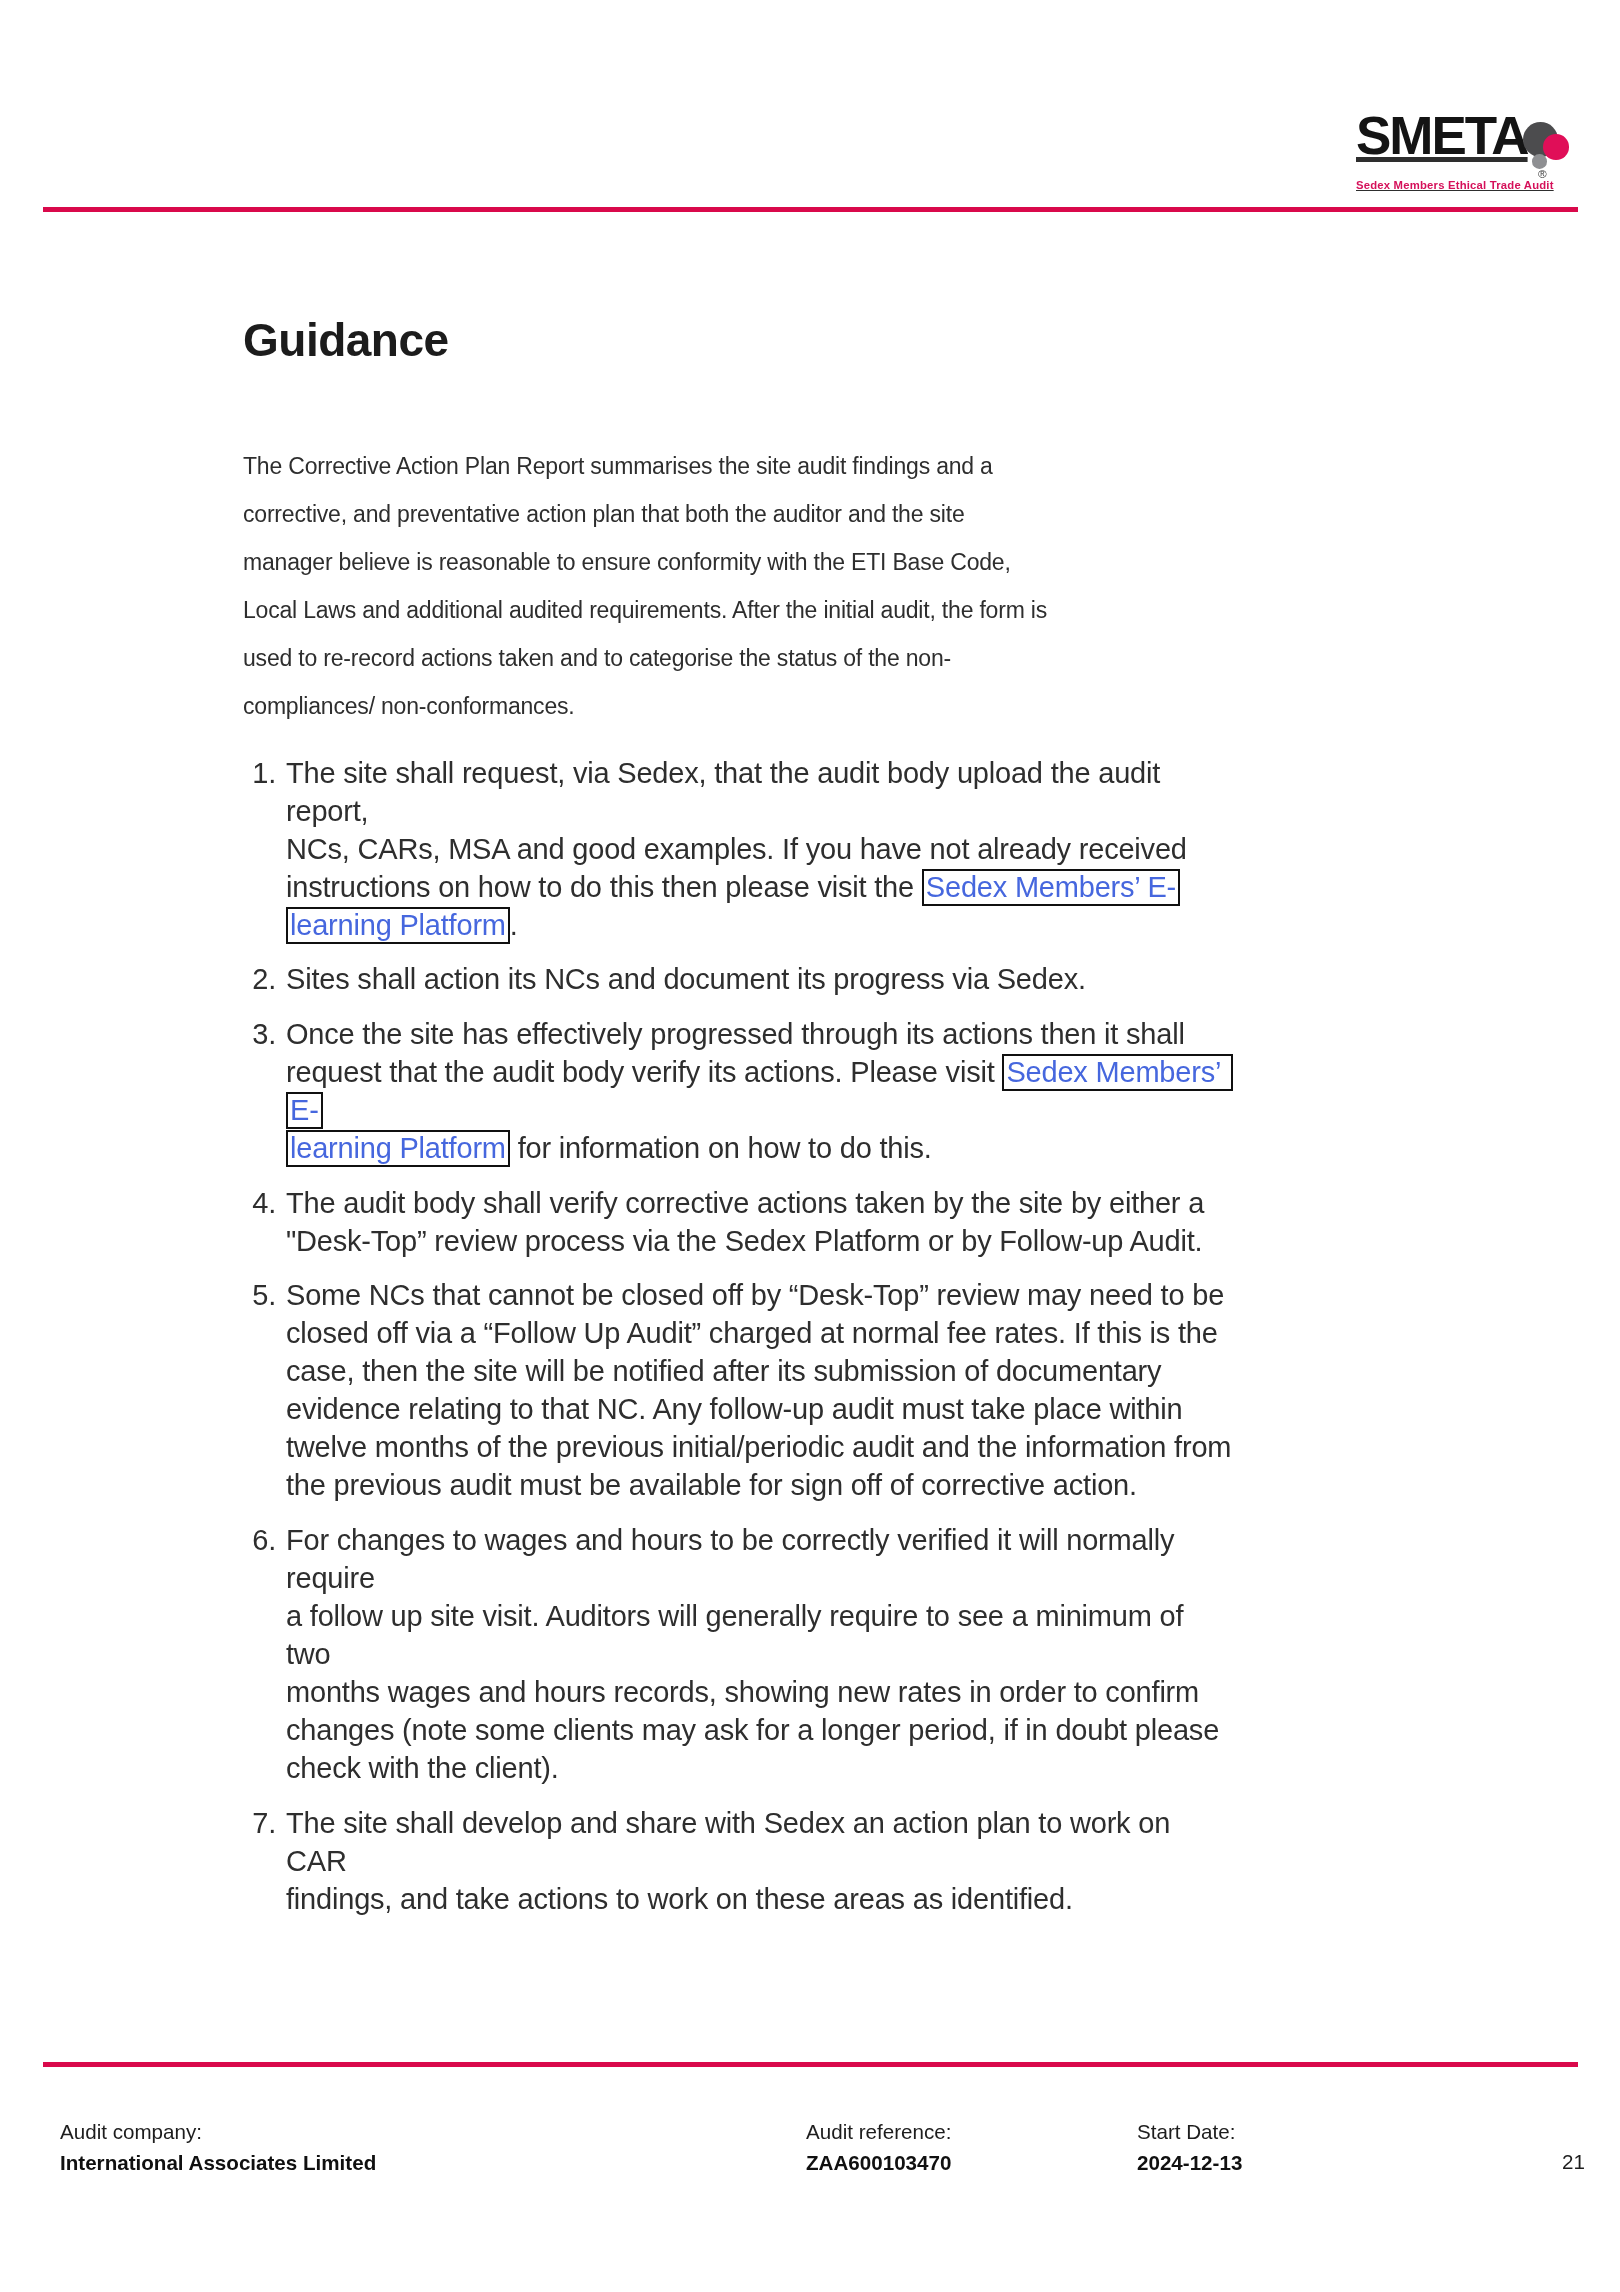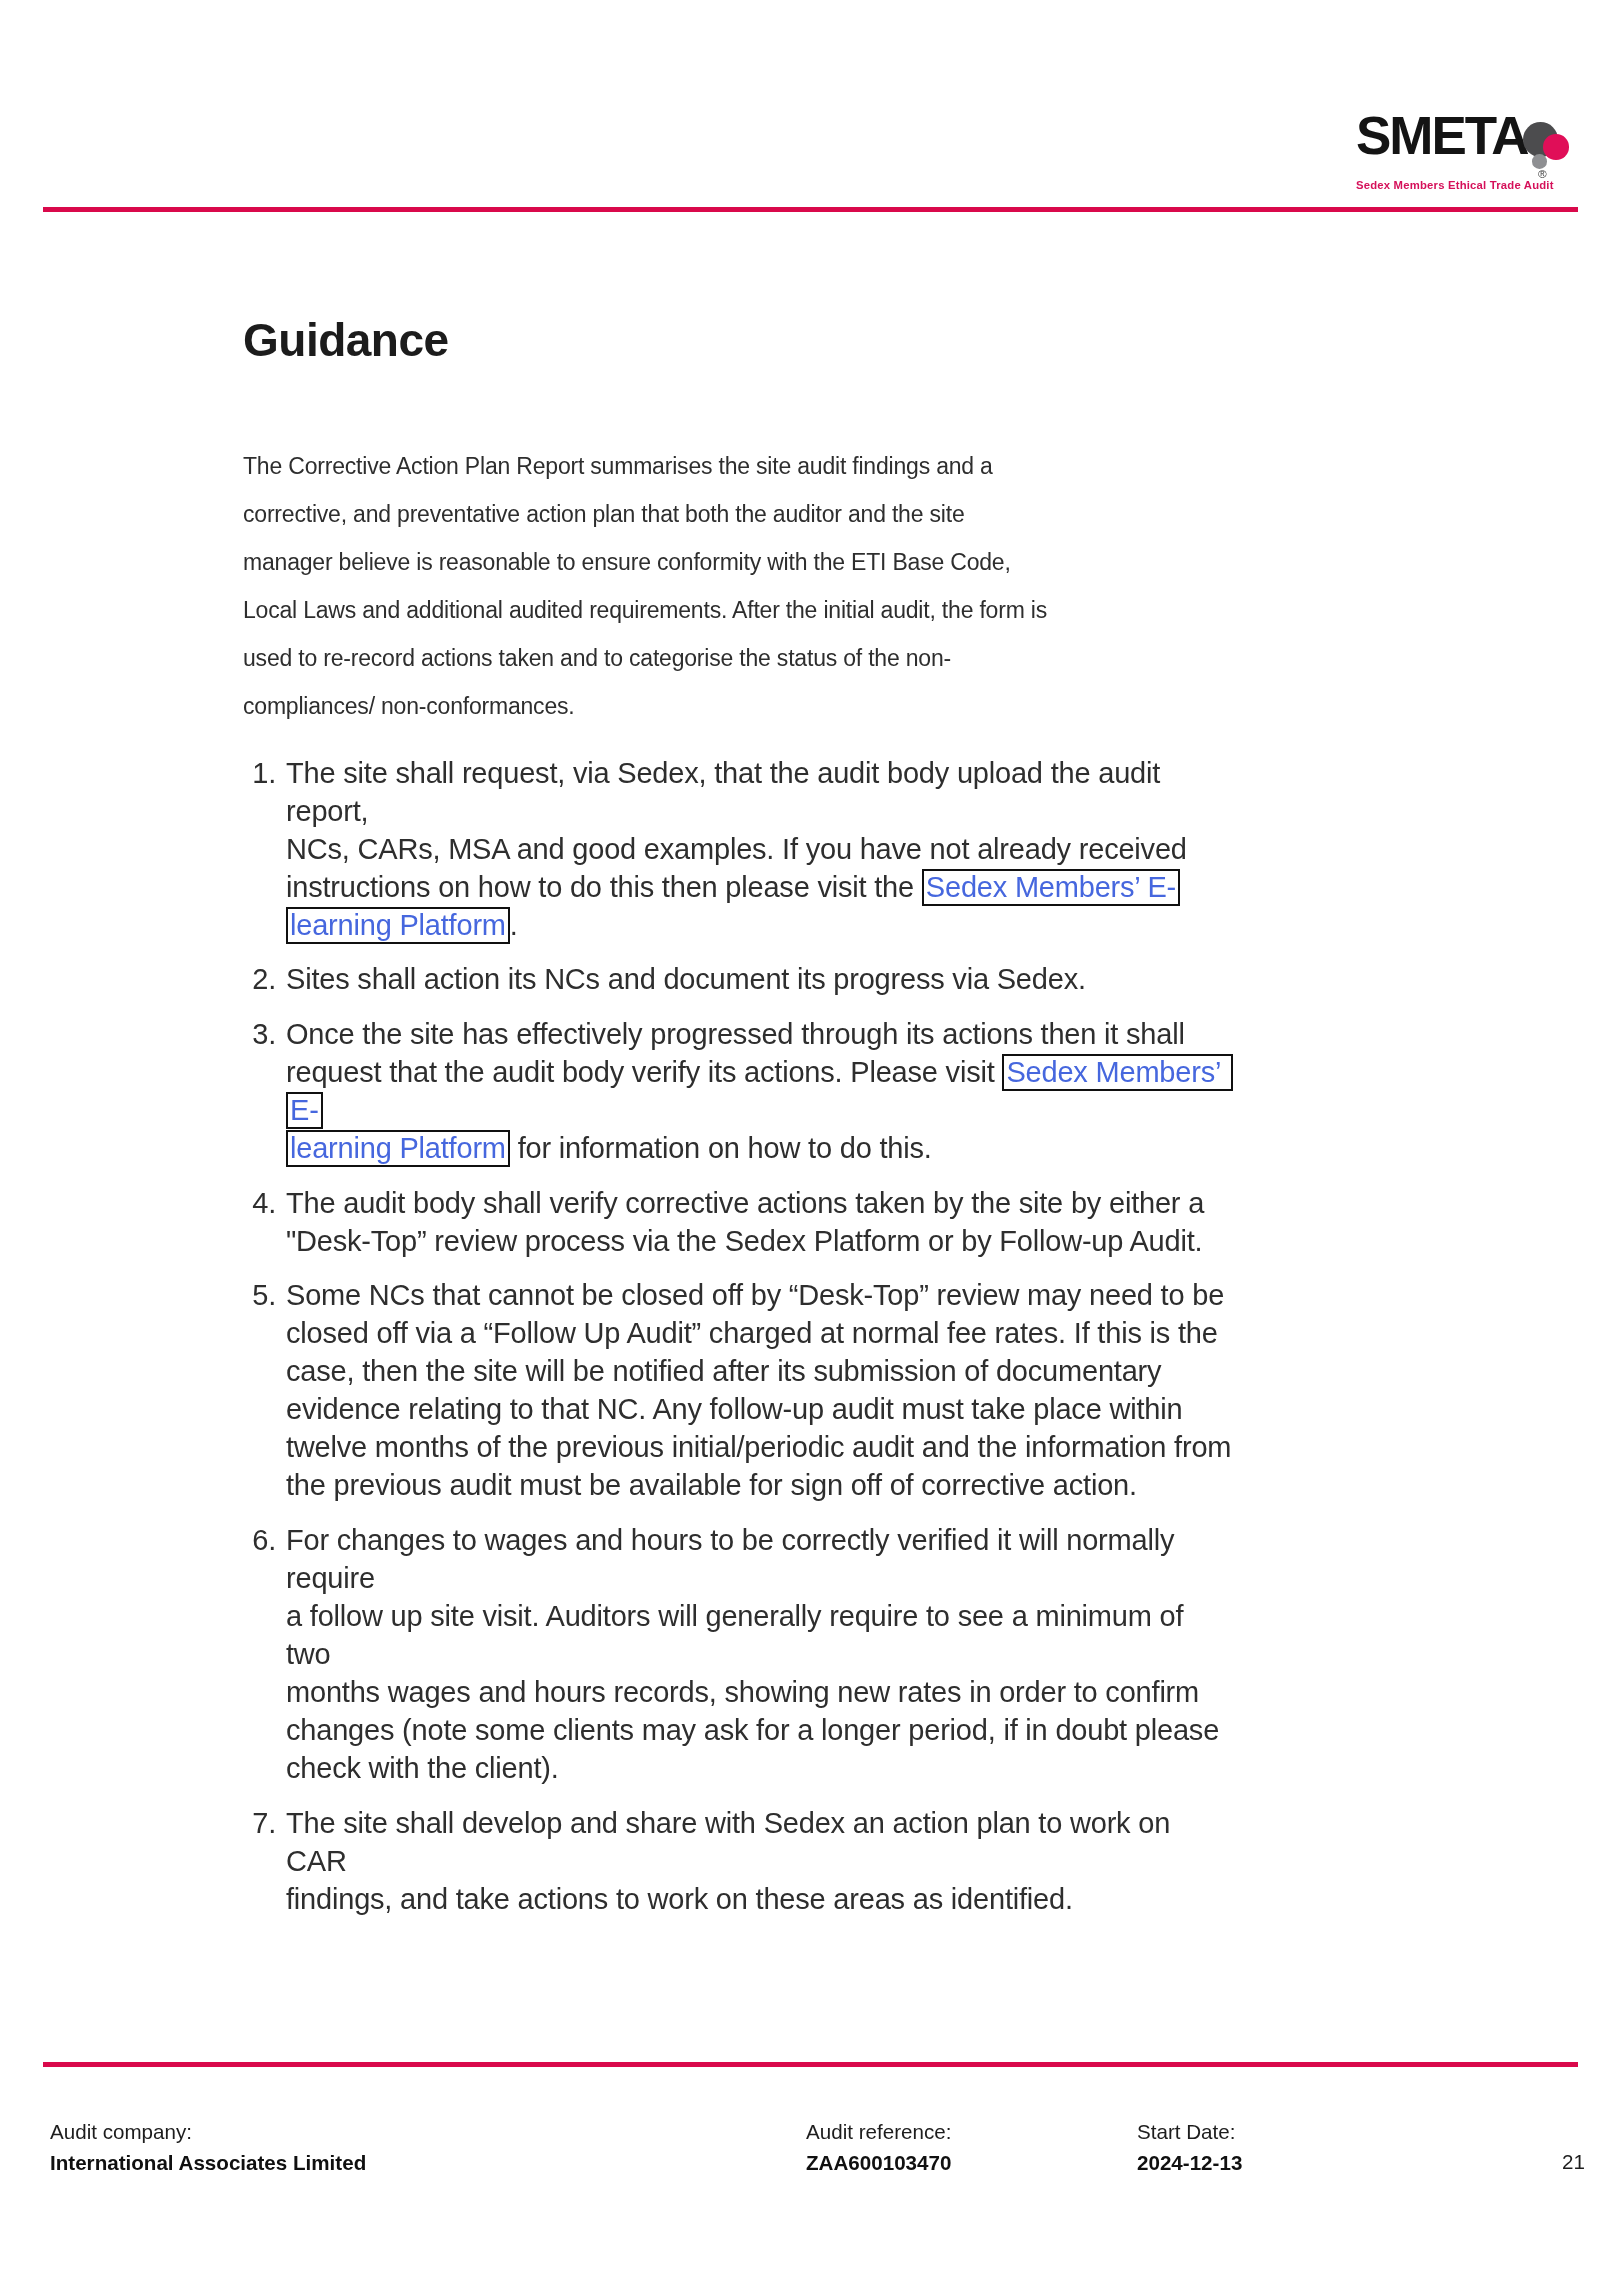--- a/index.html
+++ b/index.html
@@ -13,21 +13,21 @@
     width:1620px;height:2293px;position:relative;
     font-family:"Liberation Sans", sans-serif;
     color:var(--text);
     overflow:hidden;
   }
   .rule{position:absolute;left:43px;width:1535px;height:4.9px;background:var(--accent);}
   .rule-top{top:207px;}
   .rule-bottom{top:2062px;}
 
   
-  .logo{position:absolute;left:1356px;top:106px;width:235px;height:98px;}
+  .logo{position:absolute;left:1356px;top:106px;width:235px;height:98px;text-decoration:underline;}
   .logo-word{
     font-size:53px;font-weight:800;letter-spacing:-2px;color:#141414;
     line-height:59px;white-space:nowrap;
   }
   .logo-tagline{
     margin-top:13.7px;font-size:11.3px;font-weight:700;color:var(--tagline);
     letter-spacing:0.2px;white-space:nowrap;
   }
   .logo .dot{position:absolute;border-radius:50%;}
   .dot-big{left:167px;top:15.7px;width:35px;height:35px;background:#4C4C4E;}
@@ -58,21 +58,21 @@
     color:var(--link);
     border:2px solid #101010;
     padding:0 2px 1px 2px;
     -webkit-box-decoration-break:clone;
     box-decoration-break:clone;
   }
 
   
   .footer{position:absolute;left:45px;top:2119px;width:1549px;height:78px;}
   .footer-col{position:absolute;top:0;}
-  .footer-col.col-0{left:5px;}
+  .footer-col.col-0{left:15px;}
   .footer-col.col-1{left:761px;}
   .footer-col.col-2{left:1092px;}
   .footer-label{font-size:20.6px;line-height:25.5px;color:#1d1d1d;}
   .footer-value{font-size:20.6px;line-height:25.5px;font-weight:700;color:#101010;margin-top:5.9px;}
   .page-num{position:absolute;left:1517px;top:31px;font-size:20.6px;color:#1d1d1d;}
 </style>
 </head>
 <body>
 
 <div class="page">

